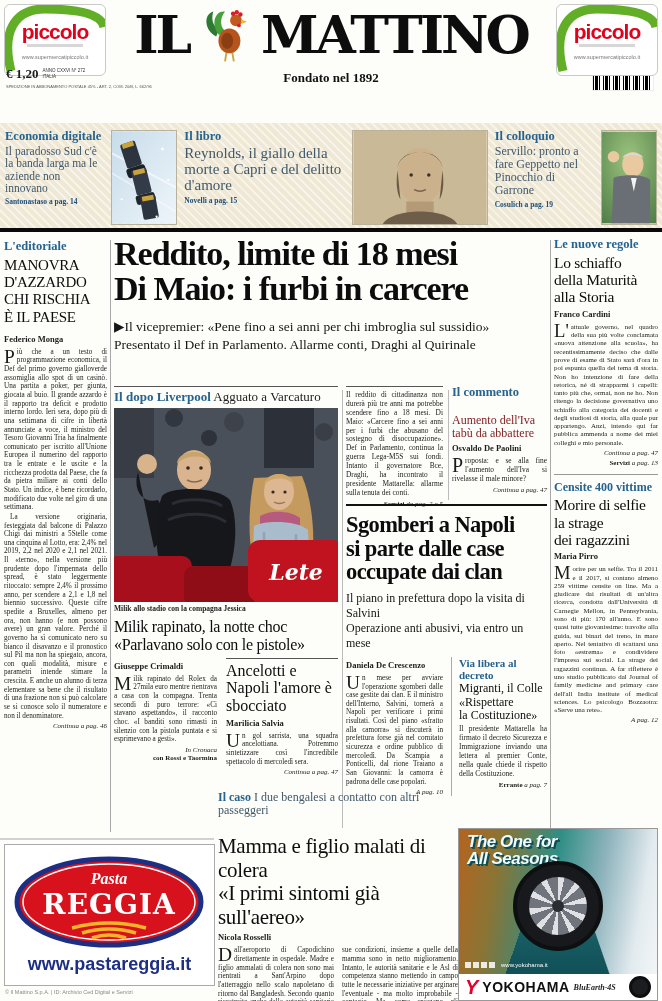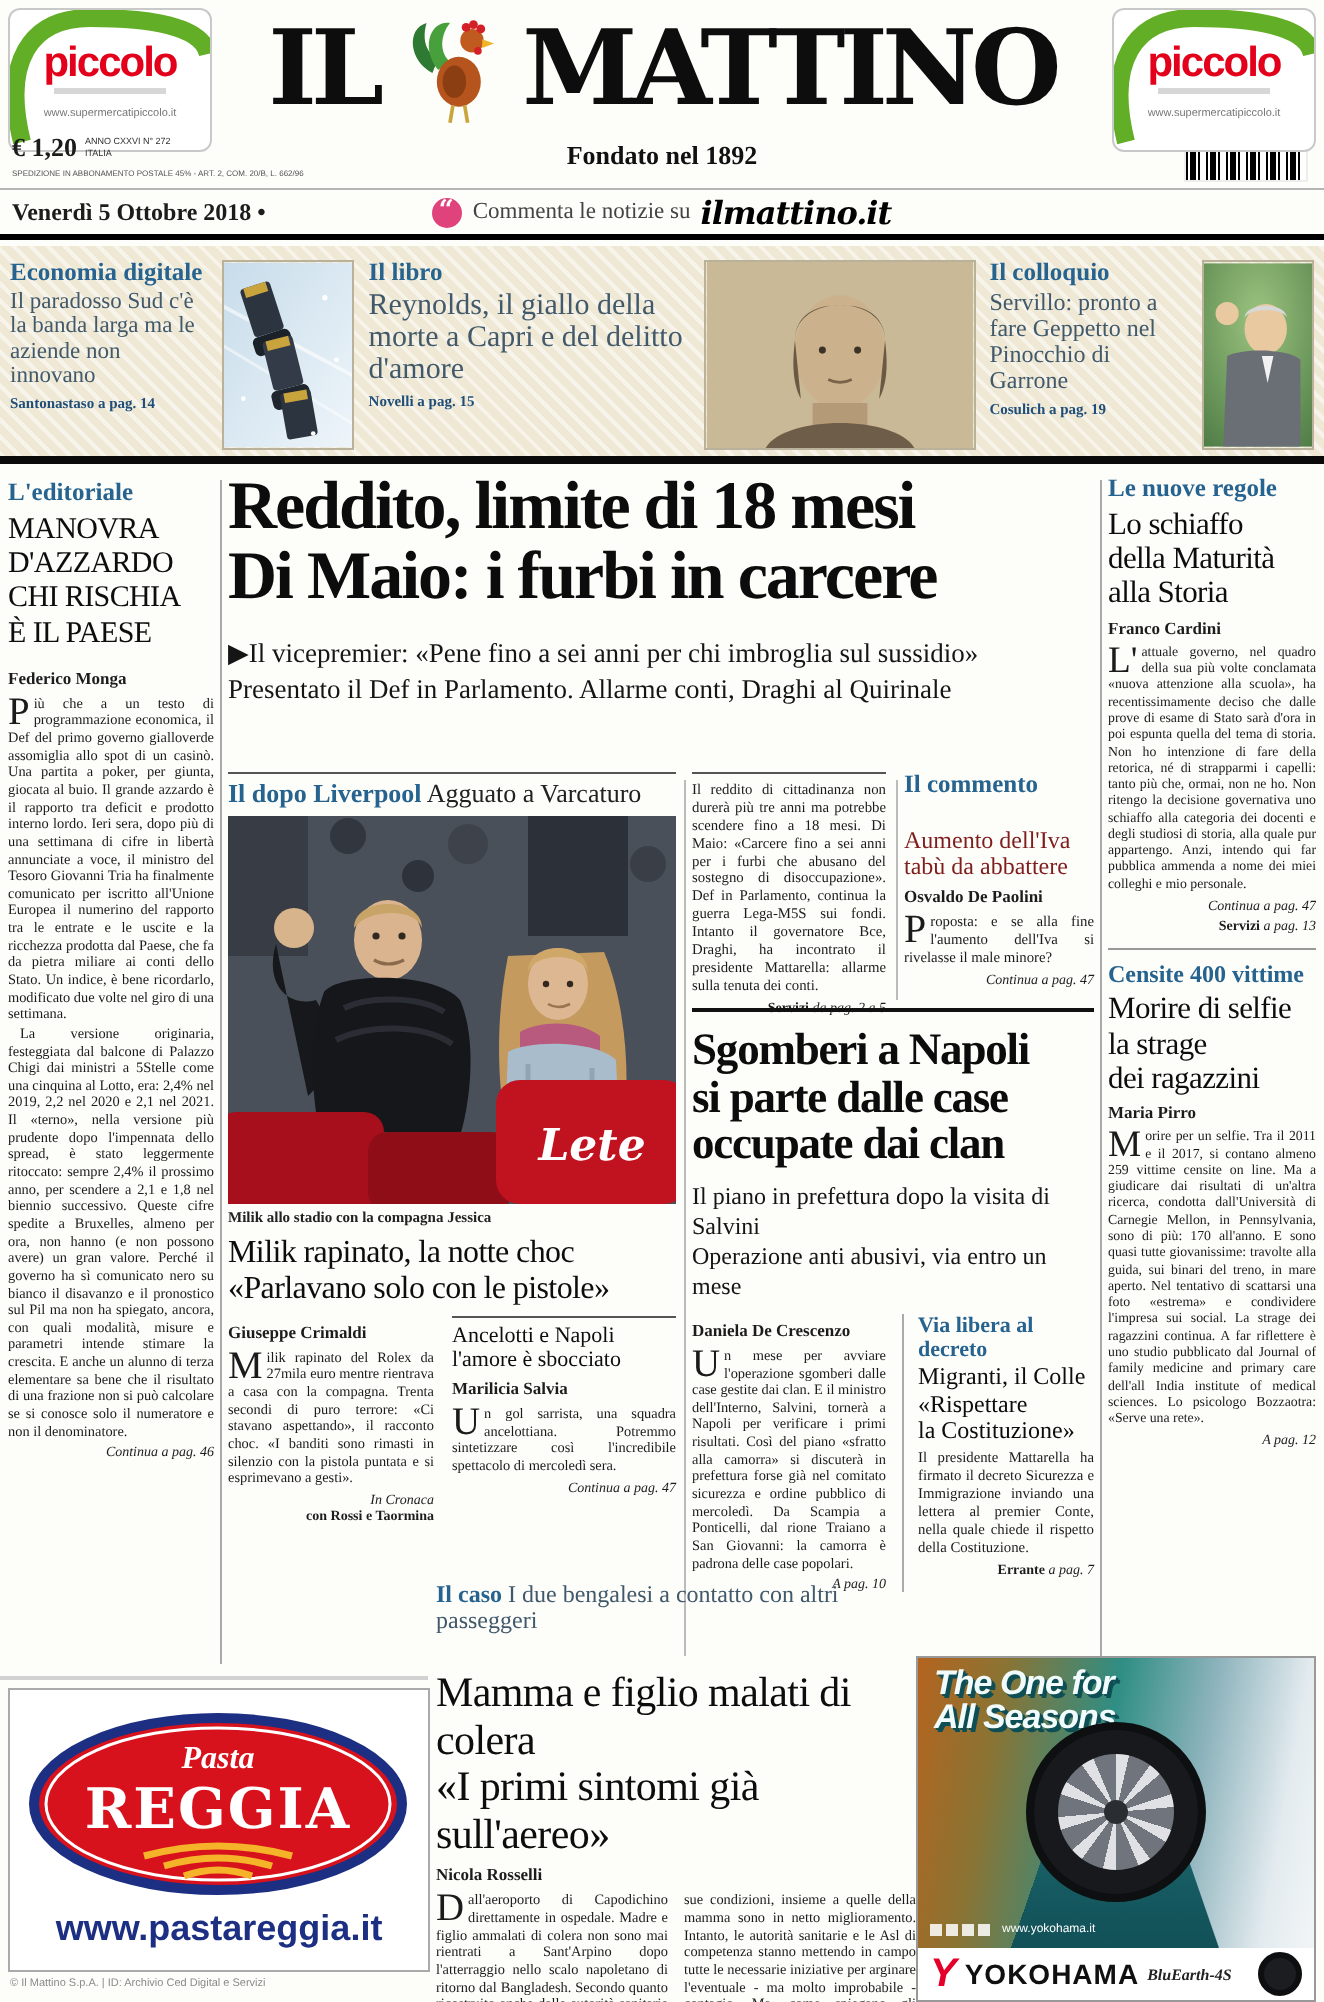--- a/index.html
+++ b/index.html
@@ -74,21 +74,21 @@
   
   .milik { position:absolute; left:114px; top:386px; width:224px; }
   .kicker-row { border-top:1px solid #555; padding-top:3px; font-size:13px; }
   .kicker-row .rest { color:#222; font-weight:normal; }
   .photo { display:block; margin-top:4px; }
   .caption { font-size:7.5px; font-weight:bold; margin-top:2px; color:#222; }
   .milik-head { font-size:16px; line-height:1.08; letter-spacing:-0.3px; margin-top:5px; color:#0d0d0d; }
   .milik-bottom { display:flex; gap:9px; margin-top:5px; }
   .milik-bottom .cA { width:103px; }
   .milik-bottom .cB { width:112px; border-top:1px solid #555; padding-top:3px; }
-  .sub-title { font-size:11px; line-height:1.1; color:#0d0d0d; }
+  .sub-title { font-size:16px; line-height:1.1; color:#0d0d0d; }
   .tail { font-size:7px; text-align:right; margin-top:2px; }
   .tail .it { font-style:italic; }
   .tail .bd { font-weight:bold; }
   
   .summary { position:absolute; left:346px; top:386px; width:97px; border-top:1px solid #555; padding-top:4px; }
   .commento { position:absolute; left:452px; top:386px; width:95px; }
   .commento-title { font-size:12px; line-height:1.1; margin:14px 0 2px; color:#7f1d1d; }
   
   .sgomberi { position:absolute; left:346px; top:504px; width:201px; border-top:2px solid #111; padding-top:7px; }
   .sgomberi-head { font-size:22.5px; font-weight:bold; letter-spacing:-0.6px; line-height:1.05; color:#0c0c0c; }
@@ -189,28 +189,20 @@
 
   <div class="piccolo right">
     <svg width="102" height="72" viewBox="0 0 102 72">
       <path d="M6,66 C-4,26 10,4 40,4 C70,4 96,8 99,22" fill="none" stroke="#62ae27" stroke-width="9"></path>
     </svg>
     <div class="brand">piccolo</div>
     <div class="tagline"></div>
     <div class="url">www.supermercatipiccolo.it</div>
   </div>
 
-  <div class="date-row">
-    <span class="date">Venerdì 5 Ottobre 2018 •</span>
-    <span class="comment-strip">
-      <span class="bubble"></span>
-      <span class="comment-text">Commenta le notizie su</span>
-      <span class="comment-site">ilmattino.it</span>
-    </span>
-  </div>
 
   <div class="features">
     <div class="feat" style="width:104px">
       <div class="kicker">Economia digitale</div>
       <div class="feat-title" style="font-size:11.5px">Il paradosso Sud c'è la banda larga ma le aziende non innovano</div>
       <div class="feat-ref">Santonastaso a pag. 14</div>
     </div>
     <svg class="pic" width="66" height="95" viewBox="0 0 66 95">
       <defs>
           <linearGradient id="cb" x1="0" y1="0" x2="1" y2="1">

